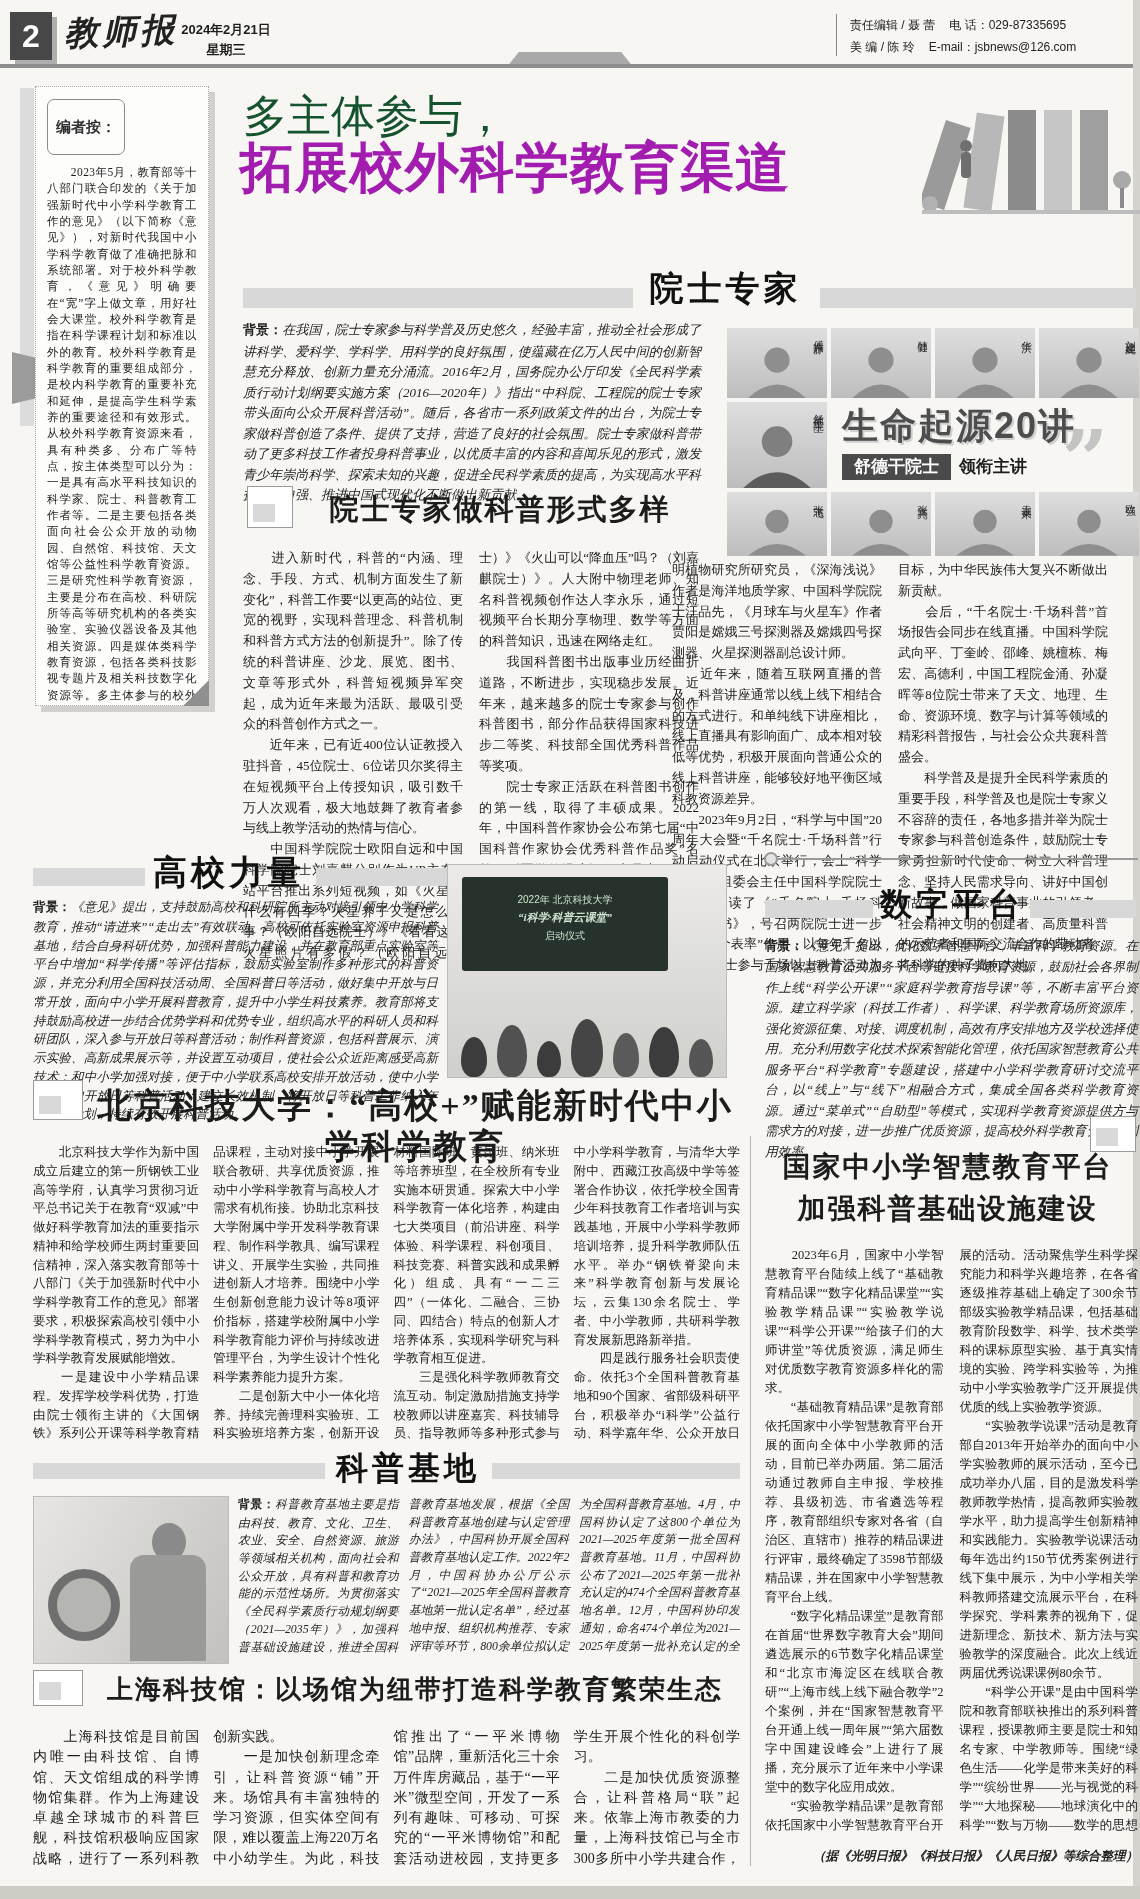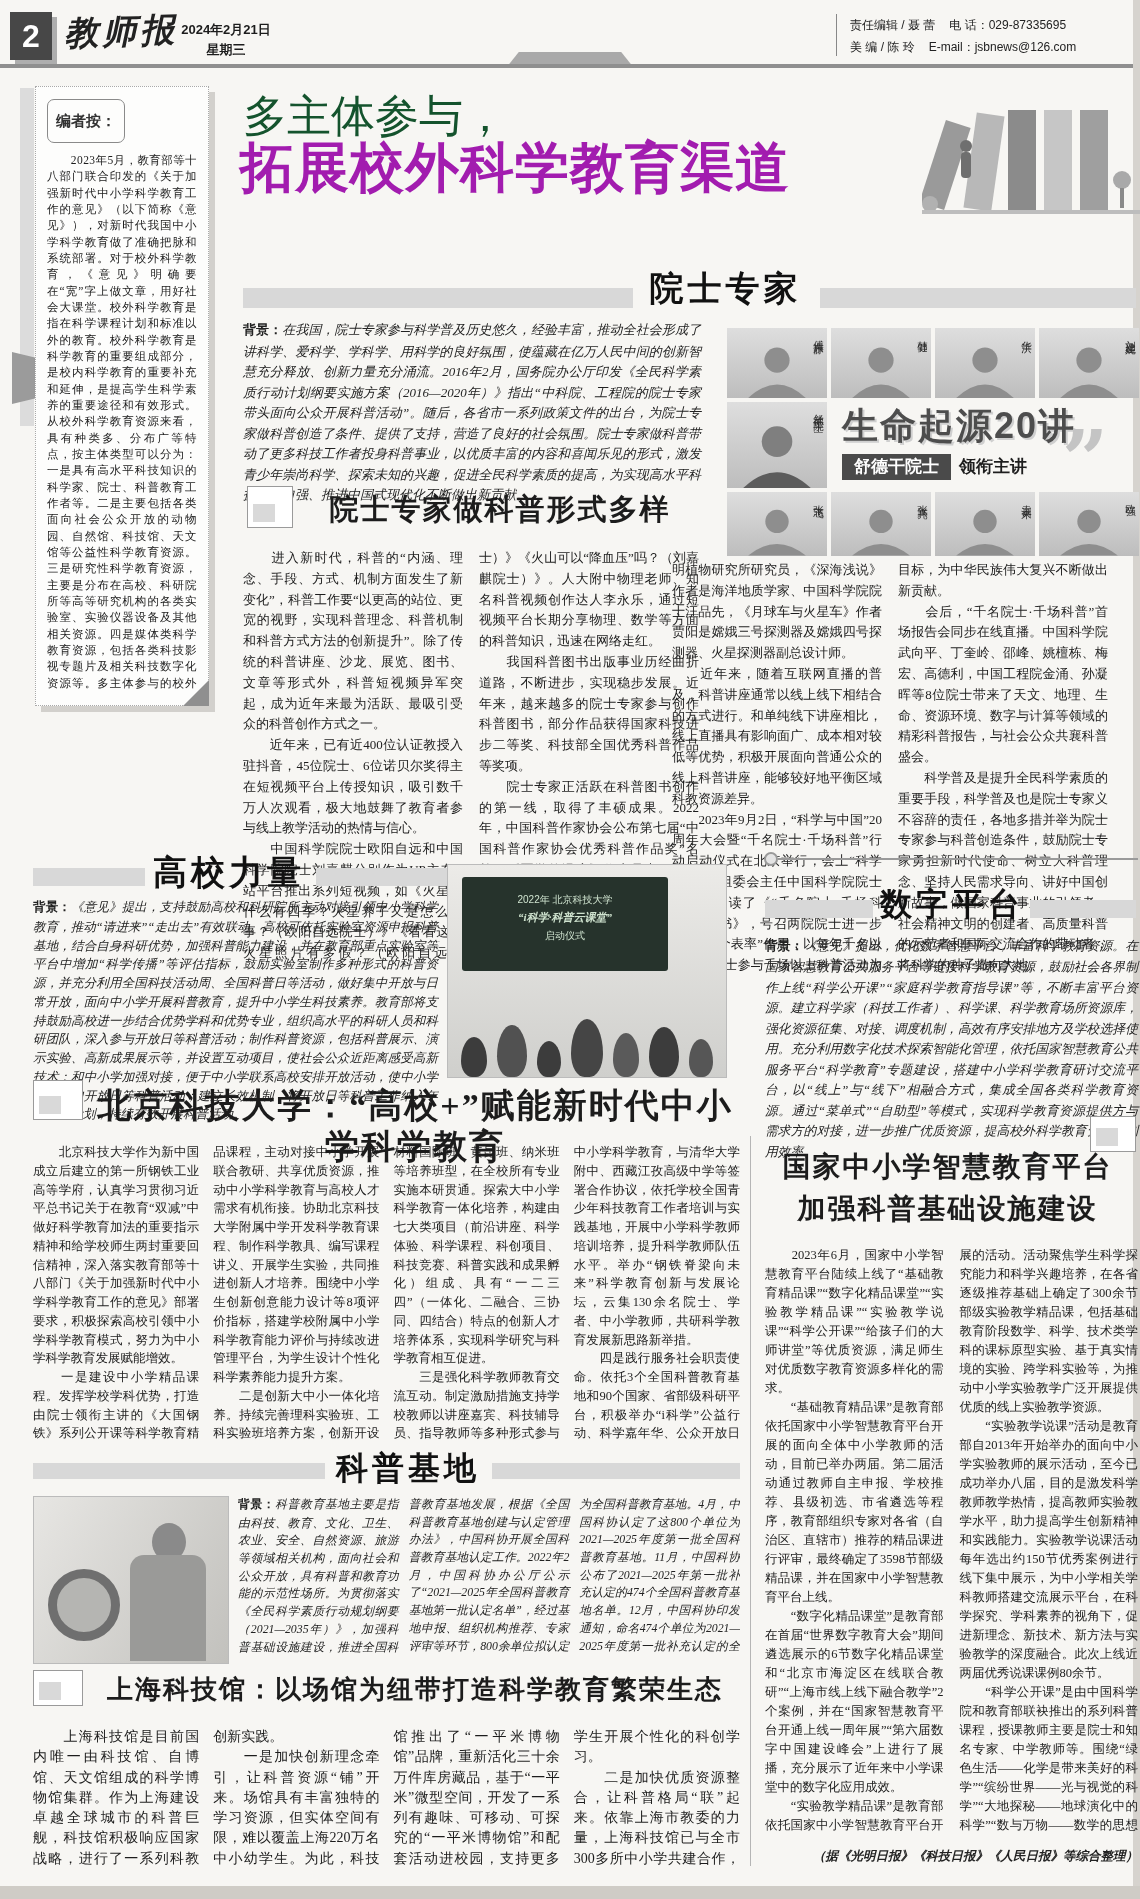--- a/index.html
+++ b/index.html
@@ -25,21 +25,21 @@
   .rule-main{left:0;top:64px;width:1140px;height:4px;background:#8f8f8f;}
   .edge-right{right:0;top:0;width:7px;height:1899px;background:#d6d3ce;}
   .edge-bottom{left:0;top:1886px;width:1140px;height:13px;background:#cfccc6;}
   
   .ed-band{left:20px;top:88px;width:14px;height:338px;background:#dcdcdc;}
   .ed-tab{left:12px;top:352px;width:26px;height:52px;background:#9b9b9b;clip-path:polygon(0 0,100% 12%,100% 88%,0 100%);}
   .edbox{left:35px;top:86px;width:174px;height:620px;background:#fdfdfc;border:1px dotted #a9a9a9;
          box-shadow:6px 6px 0 #d2d0cc;padding:12px 11px;}
   .edbox .fold{position:absolute;right:-1px;bottom:-1px;width:0;height:0;
                border-left:26px solid transparent;border-bottom:26px solid #8f8f8f;}
-  .ed-title{display:inline-block;border:1px solid #8a8a8a;border-radius:7px;padding:12px 8px;
+  .ed-title{display:inline-block;border:1px solid #8a8a8a;border-radius:7px;padding:18px 8px;
             font:700 15px/1.2 "Liberation Serif","DejaVu Serif",serif;color:#333;}
   .ed-body{margin-top:9px;font:400 11.5px/1.42 "Liberation Serif","DejaVu Serif",serif;
            text-align:justify;white-space:pre-line;height:540px;overflow:hidden;letter-spacing:.4px;}
   
   .hl1{left:243px;top:94px;font:500 44px/1 "Liberation Sans","DejaVu Sans",sans-serif;color:#14532d;}
   .hl2{left:240px;top:140px;font:900 54px/1 "Liberation Sans","DejaVu Sans",sans-serif;color:#a21caf;letter-spacing:1px;}
   
   .bar{background:#d8d8d8;}
   .sec-title{font:900 34px/1 "Liberation Serif","DejaVu Serif",serif;color:#111;text-align:center;letter-spacing:4px;}
   

